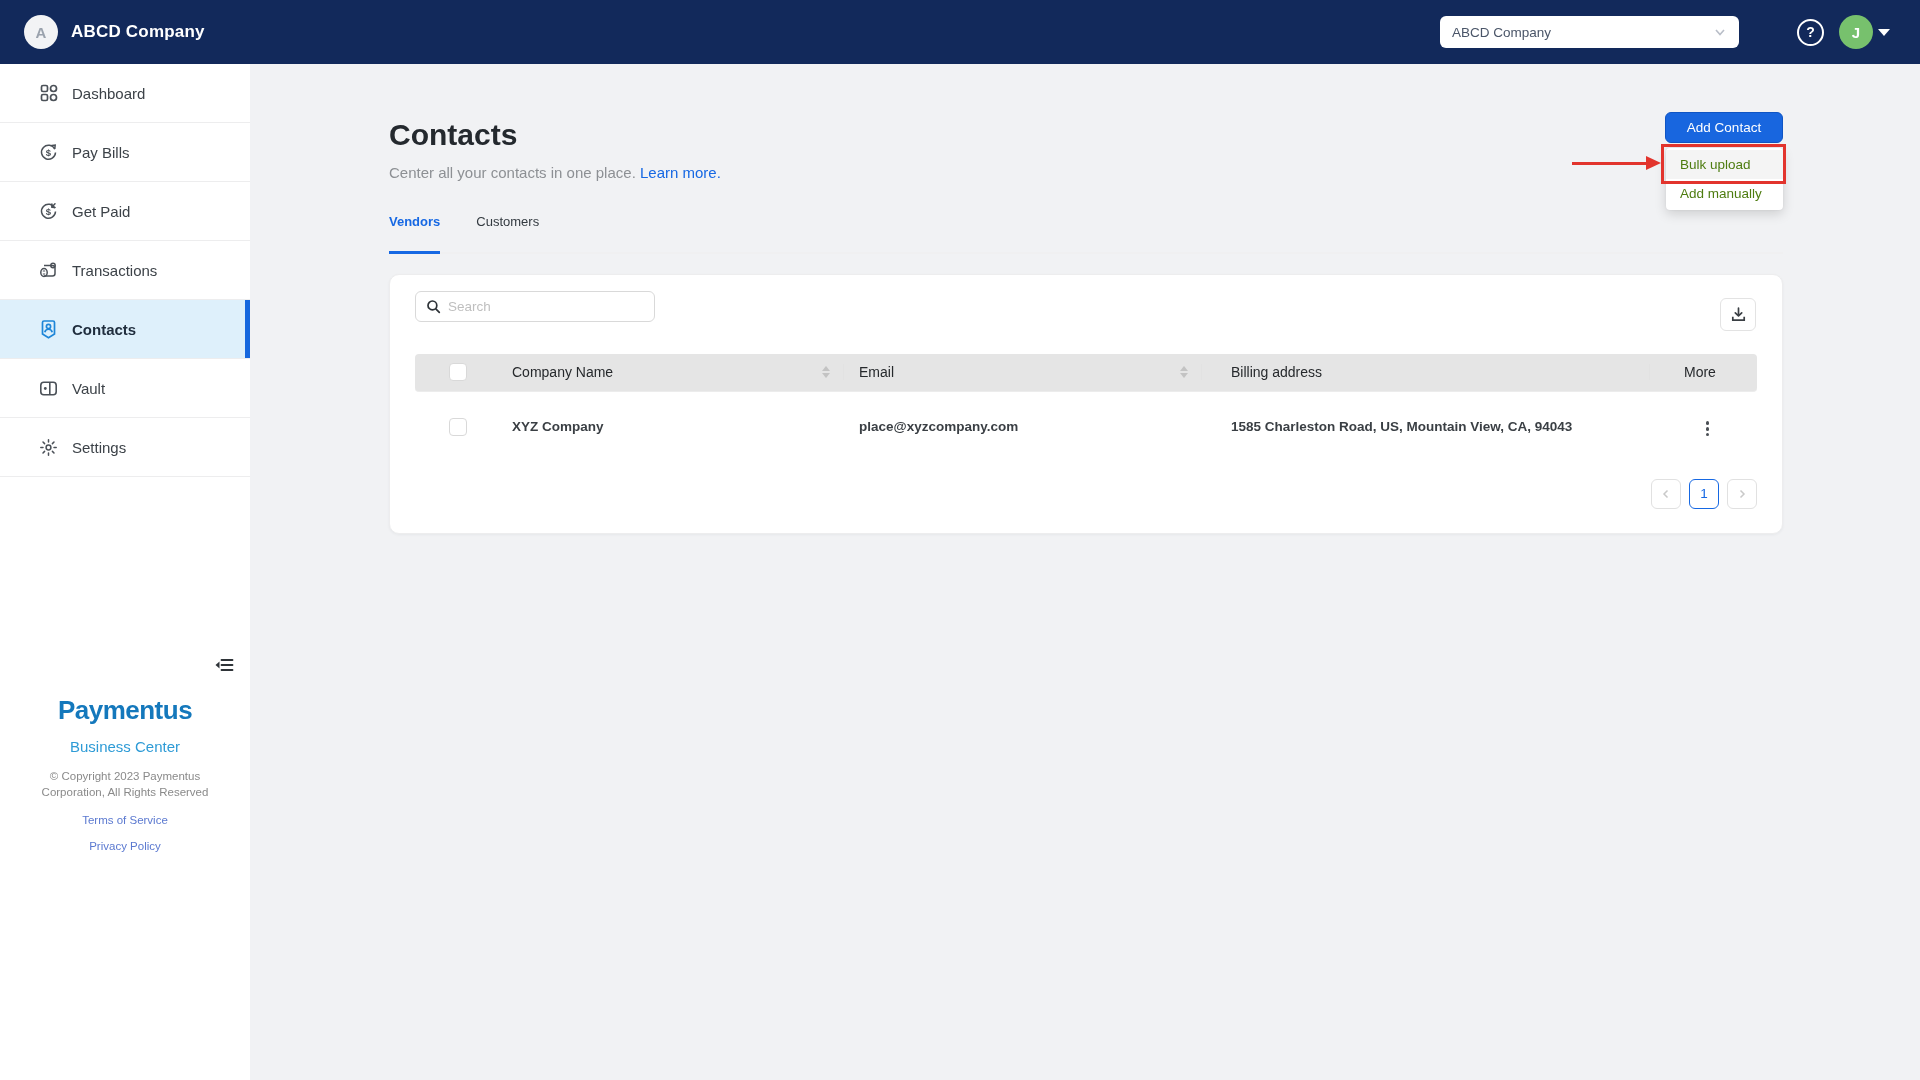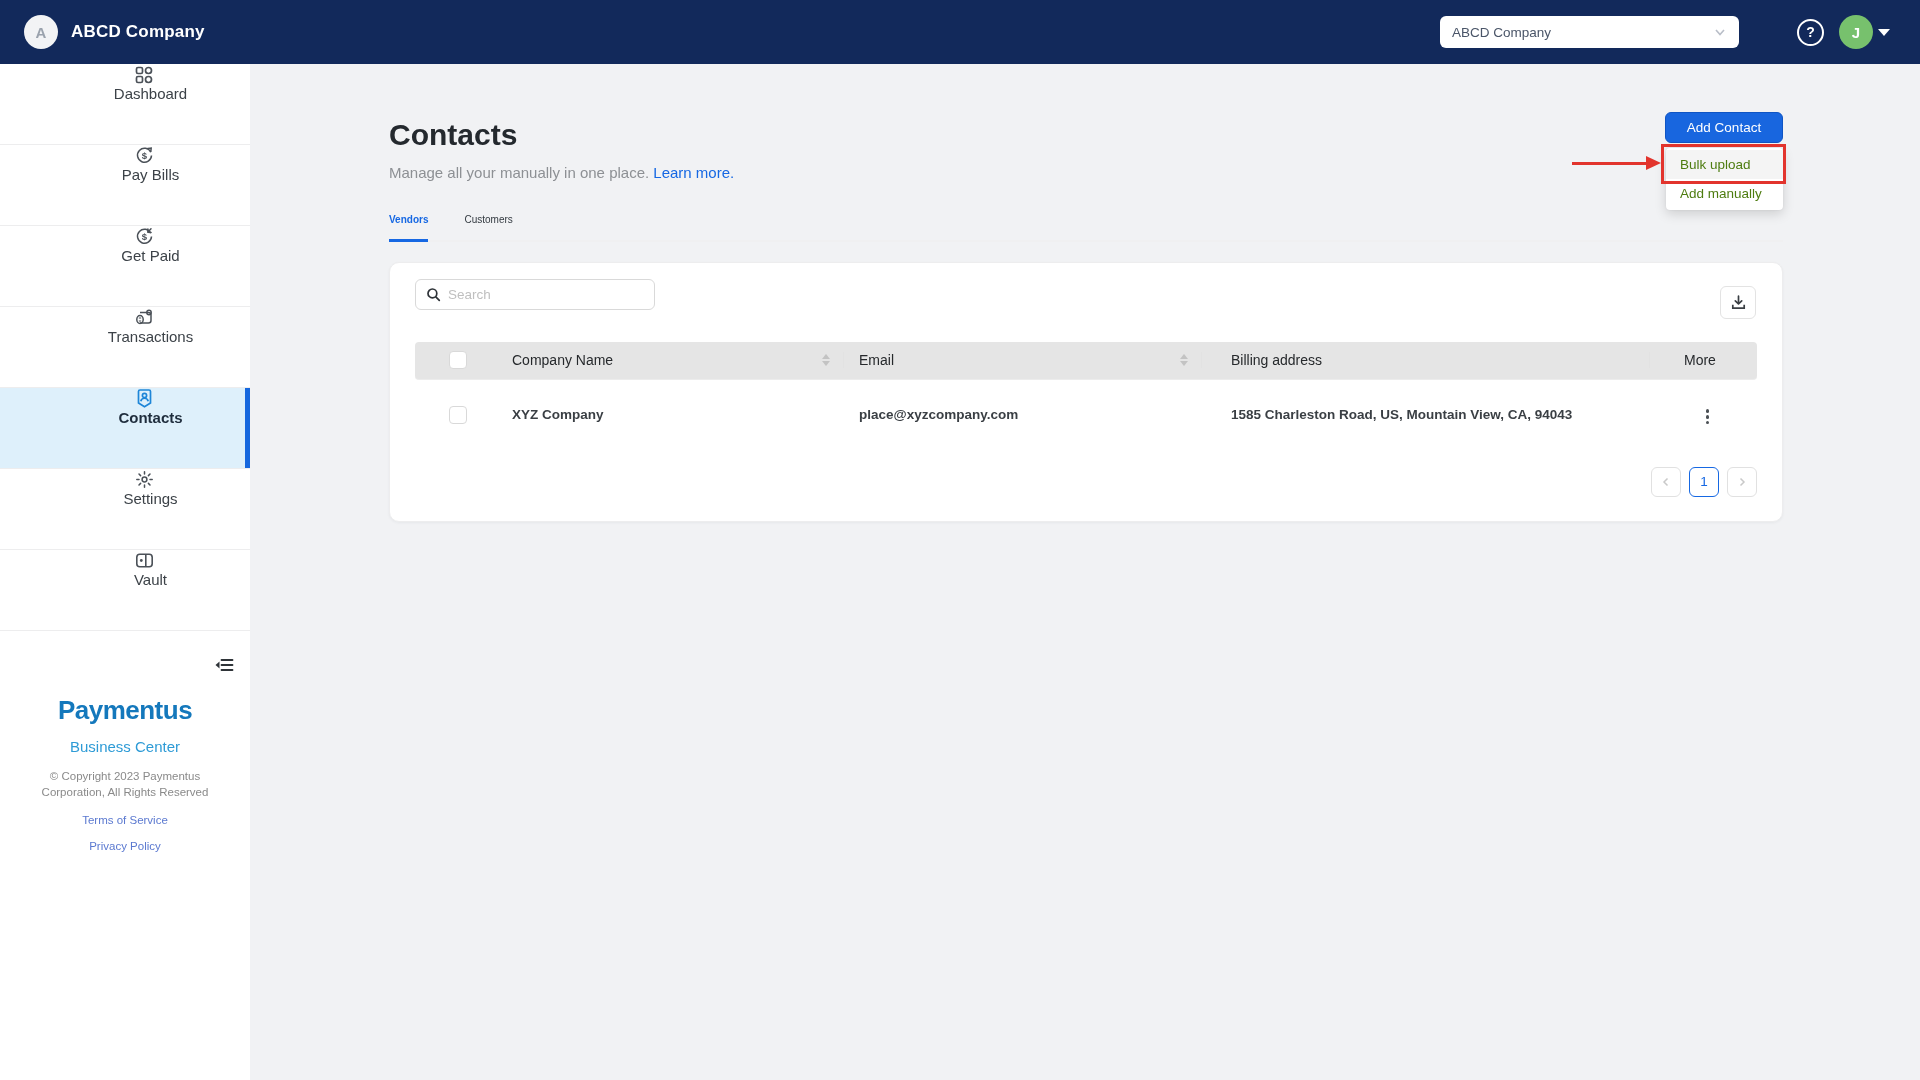--- a/index.html
+++ b/index.html
@@ -13,41 +13,41 @@
   .brand-title { color:#ffffff; font-size:17px; font-weight:700; margin-left:13px; letter-spacing:.2px; }
   .nav-right { position:absolute; right:30px; top:0; height:64px; display:flex; align-items:center; }
   .company-select { width:299px; height:32px; background:#fff; border-radius:6px; display:flex; align-items:center; padding:0 12px; font-size:13.5px; color:#4a5568; cursor:pointer; }
   .company-select .sel-label { flex:1; }
   .help-btn { margin-left:58px; width:27px; height:27px; border-radius:50%; border:2.4px solid #ffffff; color:#ffffff; font-size:14px; font-weight:700; display:flex; align-items:center; justify-content:center; cursor:pointer; }
   .user-avatar { margin-left:15px; width:34px; height:34px; border-radius:50%; background:#77c16d; color:#ffffff; font-size:15px; font-weight:600; display:flex; align-items:center; justify-content:center; cursor:pointer; }
   .user-caret { margin-left:5px; width:0; height:0; border-left:6px solid transparent; border-right:6px solid transparent; border-top:7px solid #ffffff; cursor:pointer; }
 
   
   .sidebar { position:absolute; top:64px; left:0; width:250px; height:1016px; background:#ffffff; z-index:10; }
-  .side-item { height:81px; display:flex; align-items:center; padding-left:38px; border-bottom:1px solid #ededee; position:relative; cursor:pointer; color:#4b5158;flex-direction:column; }
+  .side-item { height:59px; display:flex; align-items:center; padding-left:38px; border-bottom:1px solid #ededee; position:relative; cursor:pointer; color:#4b5158; }
   .side-item .icon { width:21px; height:21px; display:flex; align-items:center; justify-content:center; color:#4b5158; }
   .side-item .lbl { margin-left:13px; font-size:15px; color:#3c4248; }
   .side-item.active { background:#def0fb; }
   .side-item.active .icon { color:#1e86d8; }
   .side-item.active .lbl { color:#1f2d3d; font-weight:600; }
   .side-item.active::after { content:''; position:absolute; right:0; top:0; width:5px; height:100%; background:#1567de; }
   .collapse-btn { position:absolute; top:590px; right:15px; width:22px; height:22px; color:#2e3338; cursor:pointer; }
   .side-footer { position:absolute; top:633px; width:250px; text-align:center; }
   .logo-title { font-size:26px; font-weight:800; color:#1478bc; letter-spacing:-0.5px; line-height:26px; }
   .logo-sub { font-size:15px; color:#2e9bd6; font-weight:500; margin-top:15px; }
   .copyright { margin-top:13px; font-size:11.5px; line-height:16px; color:#8a8a8a; }
   .foot-link { display:block; margin-top:14px; font-size:11.5px; color:#5b79d0; cursor:pointer; }
 
   
   .content { position:absolute; left:389px; top:64px; width:1394px; }
   .page-title { margin-top:52px; font-size:30px; line-height:38px; font-weight:700; color:#24292e; }
   .page-sub { margin-top:8px; font-size:15px; line-height:22px; color:#8d9094; }
   .learn-more { color:#1668e3; font-weight:500; cursor:pointer;margin-top:39px; }
   .tabs { margin-top:30px; display:flex; gap:36px; border-bottom:2px solid #f0f0f1; }
-  .tab { font-size:10px; padding-bottom:14px; color:#333a40; cursor:pointer; }
+  .tab { font-size:13px; padding-bottom:22px; color:#333a40; cursor:pointer; }
   .tab.active { color:#1668e3; font-weight:700; border-bottom:3px solid #1668e3; margin-bottom:-2.5px; }
 
   .add-contact-btn { position:absolute; top:48px; right:0; width:118px; height:31px; background:#1866df; border:1px solid #0f55c4; border-radius:6px; color:#ffffff; font-size:13.5px; font-weight:500; display:flex; align-items:center; justify-content:center; cursor:pointer; z-index:30; }
   .dropdown-menu { position:absolute; top:84px; right:0; width:117px; background:#ffffff; border-radius:4px; box-shadow:0 4px 12px rgba(0,0,0,.15), 0 0 2px rgba(0,0,0,.08); padding:2px 0; z-index:30; }
   .menu-item { height:29px; line-height:29px; padding-left:14px; font-size:13.5px; color:#4d7c0f; cursor:pointer; }
   .menu-item.highlight { background:#f4f4f4; }
 
   .anno-rect { position:absolute; top:80px; left:1272px; width:125px; height:40px; border:3px solid #e2342d; z-index:40; pointer-events:none; }
   .anno-arrow-line { position:absolute; top:98px; left:1183px; width:76px; height:3px; background:#e2342d; z-index:40; pointer-events:none; }
   .anno-arrow-head { position:absolute; top:92px; left:1257px; width:0; height:0; border-top:7.5px solid transparent; border-bottom:7.5px solid transparent; border-left:15px solid #e2342d; z-index:40; pointer-events:none; }
@@ -161,37 +161,37 @@
         <path d="M4.5 3.5 a1.5 1.5 0 0 1 1.5 -1.5 h9 a1.5 1.5 0 0 1 1.5 1.5 v11.5 l-6 3.8 l-6 -3.8 z"></path>
         <circle cx="10.5" cy="7.5" r="2.1"></circle>
         <path d="M6.8 13.2 a3.8 3.8 0 0 1 7.4 0"></path>
       </svg>
     </span>
     <span class="lbl">Contacts</span>
   </div>
 
   <div class="side-item">
     <span class="icon">
-      <svg width="21" height="21" viewBox="0 0 21 21" fill="none" stroke="currentColor" stroke-width="1.5">
-        <circle cx="10.5" cy="10.5" r="2.4"></circle>
-        <path d="M10.5 2.8 v2.2 M10.5 16 v2.2 M2.8 10.5 h2.2 M16 10.5 h2.2 M5 5 l1.6 1.6 M14.4 14.4 L16 16 M16 5 l-1.6 1.6 M6.6 14.4 L5 16" stroke-linecap="round"></path>
-      </svg>
-    </span>
-    <span class="lbl">Settings</span>
-  </div>
-
-  <div class="side-item">
-    <span class="icon">
       <svg width="21" height="21" viewBox="0 0 21 21" fill="none" stroke="currentColor" stroke-width="1.6">
         <rect x="2.8" y="4.2" width="15.4" height="12.6" rx="3"></rect>
         <path d="M11.8 4.2 v12.6"></path>
         <circle cx="7.3" cy="10.5" r="1.4" fill="currentColor" stroke="none"></circle>
       </svg>
     </span>
     <span class="lbl">Vault</span>
+  </div>
+
+  <div class="side-item">
+    <span class="icon">
+      <svg width="21" height="21" viewBox="0 0 21 21" fill="none" stroke="currentColor" stroke-width="1.5">
+        <circle cx="10.5" cy="10.5" r="2.4"></circle>
+        <path d="M10.5 2.8 v2.2 M10.5 16 v2.2 M2.8 10.5 h2.2 M16 10.5 h2.2 M5 5 l1.6 1.6 M14.4 14.4 L16 16 M16 5 l-1.6 1.6 M6.6 14.4 L5 16" stroke-linecap="round"></path>
+      </svg>
+    </span>
+    <span class="lbl">Settings</span>
   </div>
 
   <div class="collapse-btn">
     <svg width="22" height="22" viewBox="0 0 22 22" fill="none" stroke="currentColor" stroke-width="1.8">
       <path d="M8.5 6 H19.5 M8.5 11 H19.5 M8.5 16 H19.5" stroke-linecap="round"></path>
       <path d="M6.5 7.5 L2.5 11 L6.5 14.5 Z" fill="currentColor" stroke="none"></path>
     </svg>
   </div>
 
   <div class="side-footer">
@@ -203,21 +203,21 @@
     </div>
     <a class="foot-link">Terms of Service</a>
     <a class="foot-link">Privacy Policy</a>
   </div>
 </div>
 
 <div class="content">
 
   <div class="page-title">Contacts</div>
   <div class="page-sub">
-    <span>Manage all your manually in one place.</span>
+    <span>Center all your contacts in one place.</span>
     <span class="learn-more">Learn more.</span>
   </div>
 
   <div class="tabs">
     <div class="tab active">Vendors</div>
     <div class="tab">Customers</div>
   </div>
 
   <button class="add-contact-btn">Add Contact</button>
 

